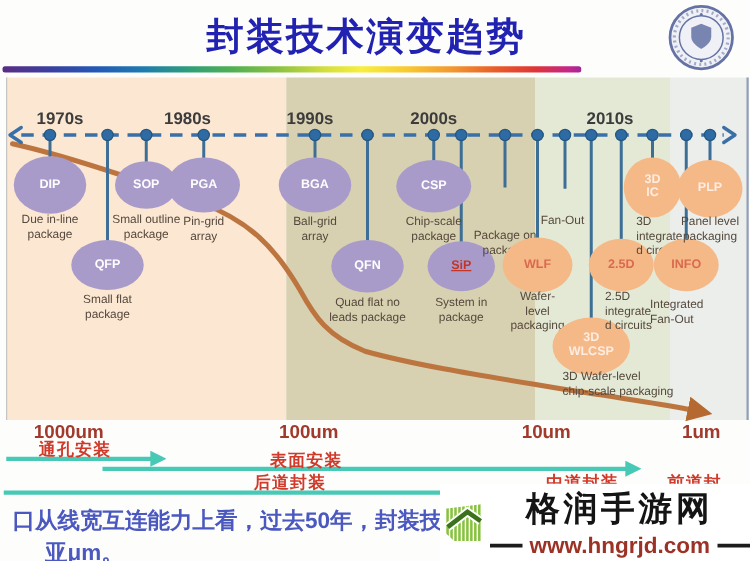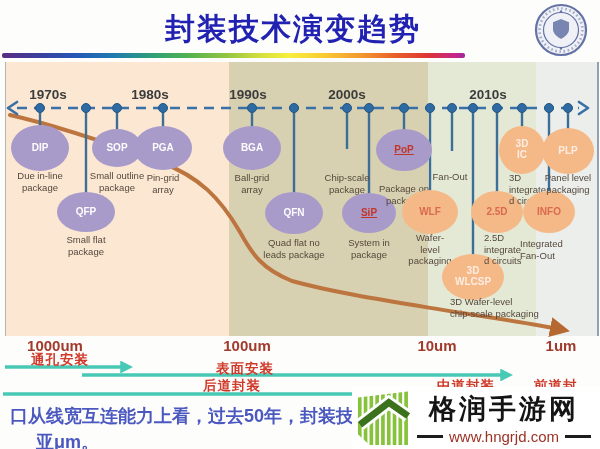--- a/index.html
+++ b/index.html
@@ -40,21 +40,21 @@
   .teal{stroke:#47c9b6;stroke-width:3.4;}
   .footer{position:absolute;left:10px;top:404px;z-index:3;
           font-size:18px;font-weight:700;color:#4a58bf;}
   .footer .l2{margin-left:26px;margin-top:2px;}
   .watermark{position:absolute;left:352px;top:387px;width:248px;height:62px;background:#ffffff;
              z-index:5;display:flex;align-items:center;gap:5px;padding-left:4px;box-sizing:border-box;text-align:right;}
   .wm-col{display:flex;flex-direction:column;align-items:center;}
   .wm-name{font-size:27px;font-weight:700;color:#141414;letter-spacing:3px;white-space:nowrap;}
   .url-row{display:flex;align-items:center;gap:6px;margin-top:1px;}
   .dash{width:26px;height:3px;background:#1c1c1c;}
-  .wm-url{font-size:15px;font-weight:400;color:#9c3226;}
+  .wm-url{font-size:18px;font-weight:700;color:#9c3226;}
 </style>
 </head>
 <body>
 
 <div class="slide">
 
   <div class="title">封装技术演变趋势</div>
 
   <svg class="seal" width="56" height="56" viewBox="0 0 56 56">
     <circle cx="28" cy="28" r="25" fill="#eef0f5" stroke="#4a5a96" stroke-width="2.2"></circle>
@@ -145,26 +145,26 @@
 package</div>
       <div class="node purple" style="left: 134px; top: 126px; width: 58px; height: 44px;">PGA</div>
       <div class="nlabel" style="top: 172px; width: 72px; left: 127px;">Pin-grid
 array</div>
       <div class="node purple" style="left: 223px; top: 126px; width: 58px; height: 44px;">BGA</div>
       <div class="nlabel" style="top: 172px; width: 72px; left: 216px;">Ball-grid
 array</div>
       <div class="node purple" style="left: 265px; top: 192px; width: 58px; height: 42px;">QFN</div>
       <div class="nlabel" style="top: 237px; width: 80px; left: 254px;">Quad flat no
 leads package</div>
+      <div class="node purple" style="left: 317px; top: 128px; width: 60px; height: 42px;">CSP</div>
       <div class="nlabel" style="top: 172px; width: 72px; left: 311px;">Chip-scale
 package</div>
       <div class="node purple-red" style="left: 342px; top: 193px; width: 54px; height: 40px;">SiP</div>
       <div class="nlabel" style="top: 237px; width: 72px; left: 333px;">System in
 package</div>
-      <div class="node purple-red" style="left: 376px; top: 129px; width: 56px; height: 42px;">PoP</div>
       <div class="nlabel" style="top: 183px; width: 72px; left: 368px;">Package on
 package</div>
       <div class="node orange-red" style="left: 402px; top: 190px; width: 56px; height: 44px;">WLF</div>
       <div class="nlabel" style="top: 232px; width: 52px; left: 404px;">Wafer-
 level
 packaging</div>
       <div class="nlabel" style="top: 171px; width: 72px; left: 414px;">Fan-Out</div>
       <div class="node orange" style="left: 442px; top: 254px; width: 62px; height: 46px;">3D
 WLCSP</div>
       <div class="nlabel left" style="top: 296px; width: 130px; left: 450px;">3D Wafer-level

